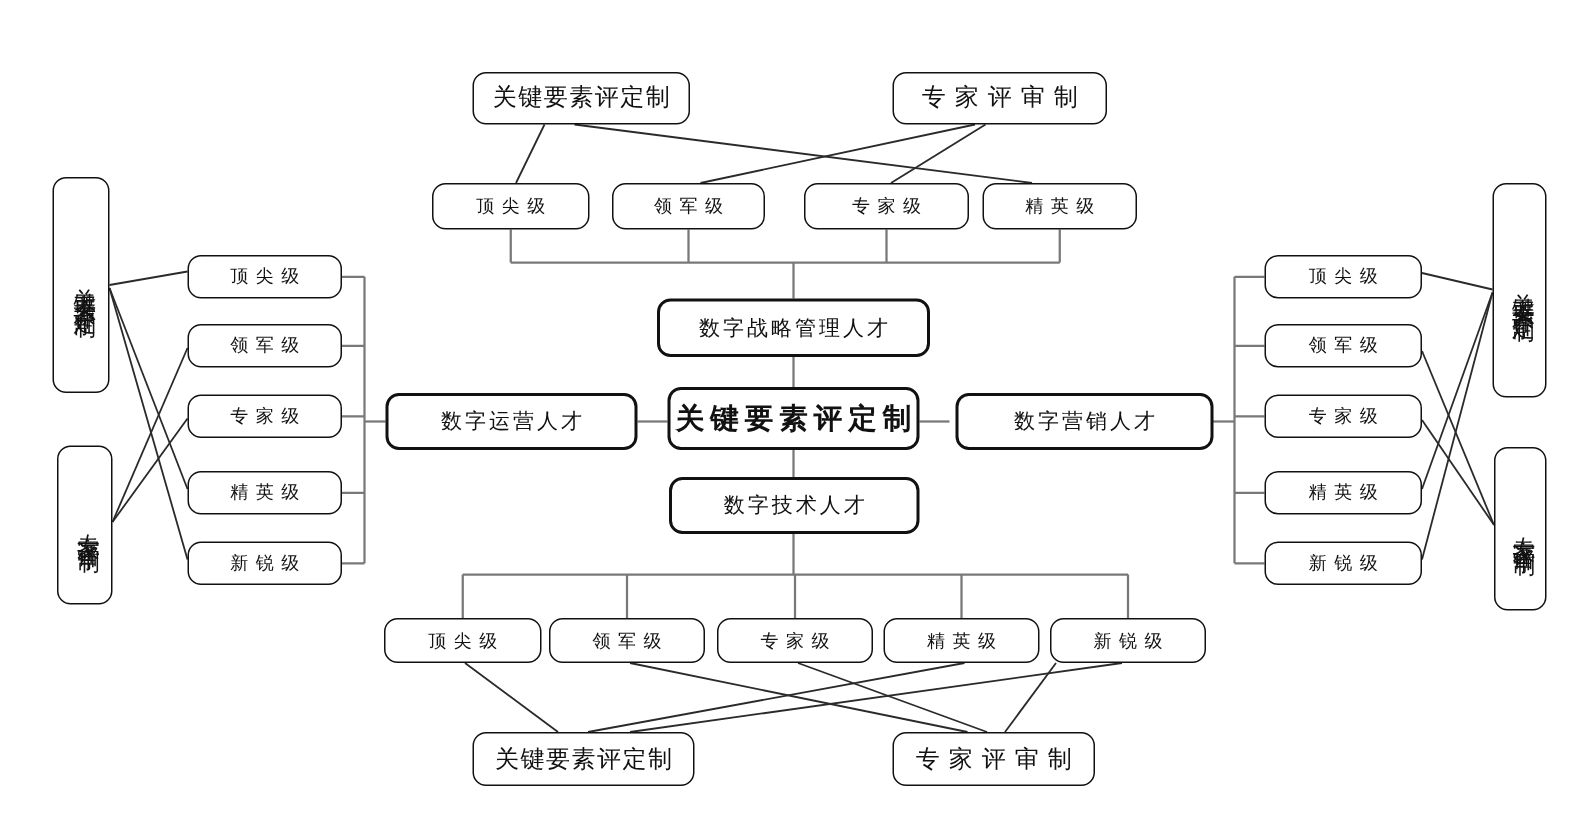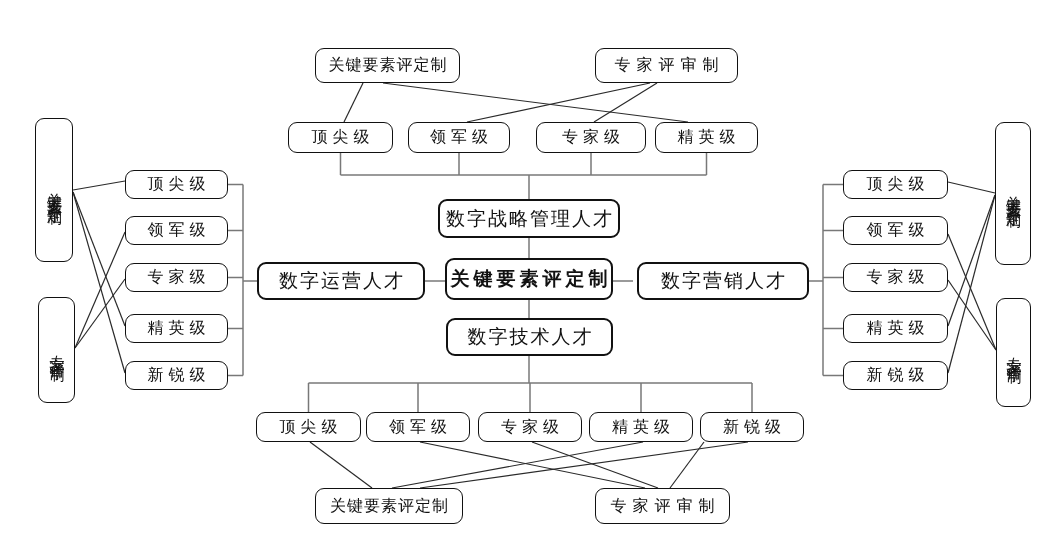--- a/index.html
+++ b/index.html
@@ -1,38 +1,38 @@
 <!DOCTYPE html>
 <html style="--bg: #ffffff; --text: #111111; --border: #111111; --connector: #787878; --diagonal: #2a2a2a;"><head>
 <meta charset="utf-8">
 <style>
   html,body{margin:0;padding:0;background:#fff;}
   #canvas{
     position:relative;
     width:1062px;height:555px;
     background:var(--bg,#ffffff);
-    font-family:Liberation Serif, serif;
+    font-family:Liberation Mono, monospace;
     color:var(--text,#111111);
     overflow:hidden;
   }
   #wires{position:absolute;left:0;top:0;z-index:0;}
   .tree{stroke:var(--connector,#777777);stroke-width:1.5;fill:none;}
   .diag{stroke:var(--diagonal,#2a2a2a);stroke-width:1.2;fill:none;}
   .node{
     position:absolute;z-index:1;
     display:flex;align-items:center;justify-content:center;
     background:#fff;
     border:1.7px solid var(--border,#111111);
     border-radius:9px;
     box-sizing:border-box;
-    font-size:16px;letter-spacing:5px;text-indent:5px;
+    font-size:12px;letter-spacing:5px;text-indent:5px;
     white-space:nowrap;
   }
   .node.center-main{font-weight:bold;font-size:19px;border-width:2.6px;letter-spacing:4px;text-indent:4px;}
-  .node.category{font-size:19px;letter-spacing:2px;text-indent:2px;border-width:2px;}
+  .node.category{font-size:14px;letter-spacing:2px;text-indent:2px;border-width:2px;}
   .node.evalbox{font-size:16px;letter-spacing:2px;text-indent:2px;}
   .node.evalbox.wide-space{letter-spacing:6px;text-indent:6px;}
   .node.vertical{
     writing-mode:vertical-rl;text-orientation:upright;
     font-size:15px;letter-spacing:3px;text-indent:0;
     padding:6px 0;
   }
 </style>
 </head>
 <body>

